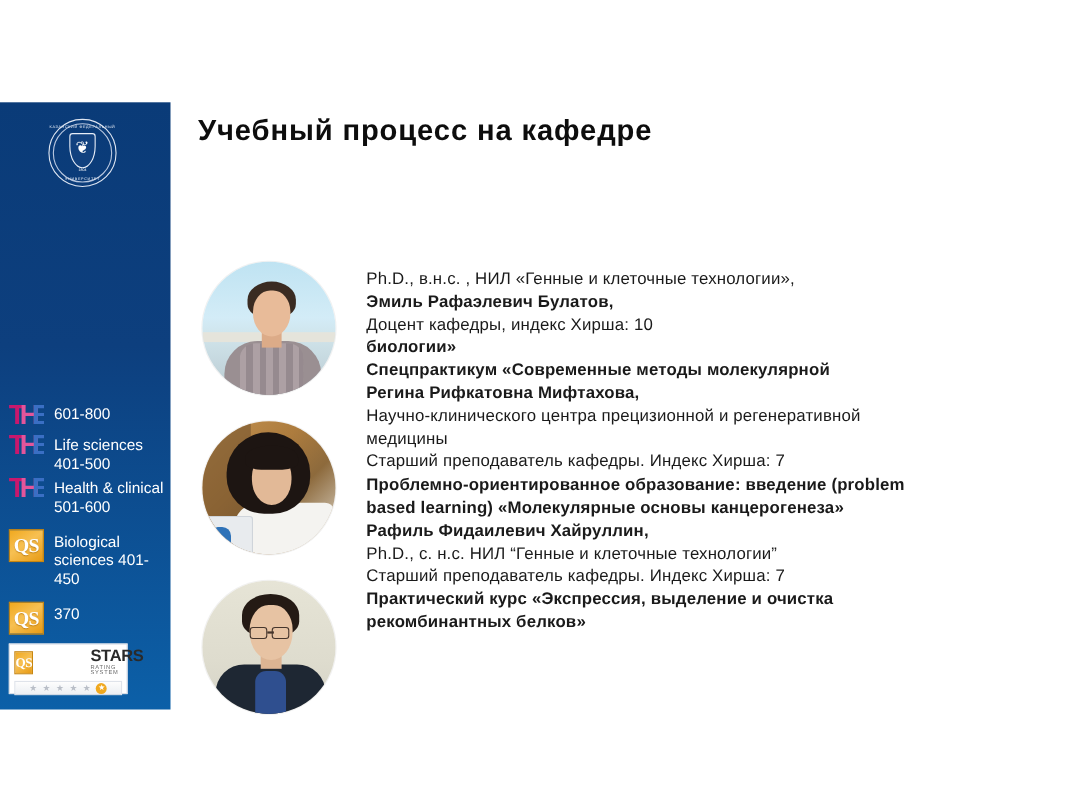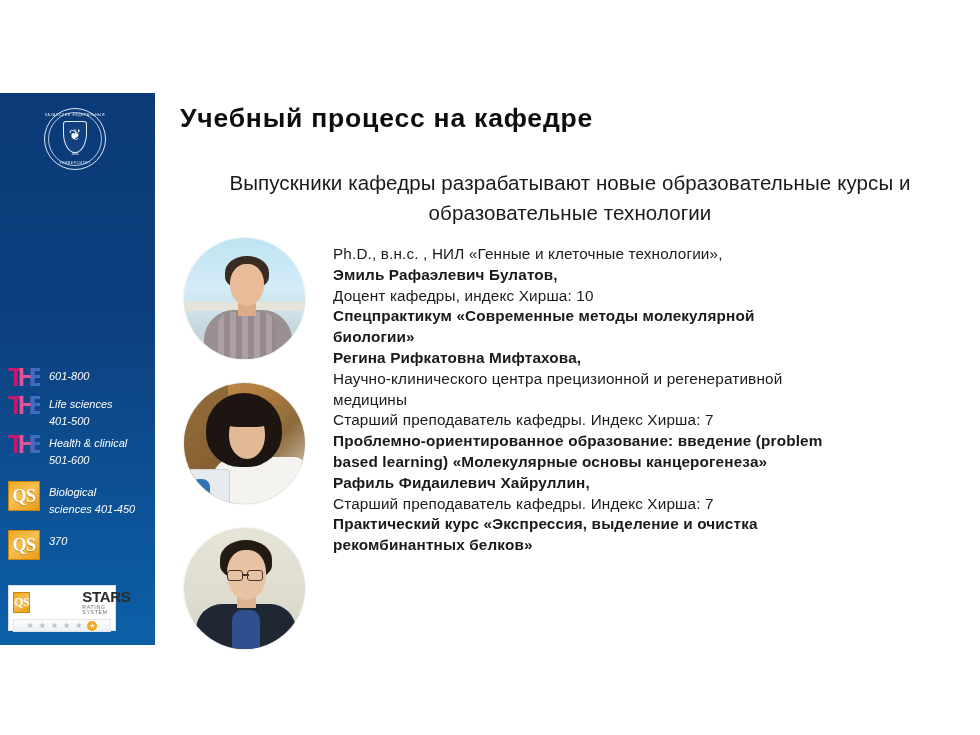--- a/index.html
+++ b/index.html
@@ -120,25 +120,24 @@
     font-family: "Liberation Serif", serif;
     font-weight: 700;
     font-size: 18px;
     color: #ffffff;
     letter-spacing: -0.5px;
     text-shadow: 0 1px 1px rgba(150,90,0,.55);
   }
 
   .rank-text {
     color: #ffffff;
-    font-size: 11px;
+    font-size: 14px;
     line-height: 17px;
     padding-top: 3px;
     white-space: pre-line;
-    font-style: italic;
   }
 
   .qs-stars {
     position: absolute;
     left: 8px; top: 492px;
     width: 108px; height: 46px;
     background: #ffffff;
     border: 1px solid #d8dde6;
     padding: 3px 4px;
   }
@@ -349,21 +348,20 @@
         <i>★</i>
         <i>★</i>
         <i>★</i>
         <i class="lit">★</i>
       </div>
     </div>
 
   </div>
 
   <div class="title">Учебный процесс  на кафедре</div>
-  <div class="subtitle">Выпускники кафедры разрабатывают новые образовательные курсы и образовательные технологии</div>
 
   <div class="photos">
     <div class="photo p1">
       <div class="shore"></div>
       <div class="body"></div>
       <div class="shirt"></div>
       <div class="neck"></div>
       <div class="hair"></div>
       <div class="face"></div>
     </div>
@@ -387,35 +385,36 @@
       <div class="glbridge"></div>
     </div>
   </div>
 
   <div class="people">
 
     <div>
       <div class="line">Ph.D., в.н.с. , НИЛ «Генные и клеточные технологии»,</div>
       <div class="line b">Эмиль Рафаэлевич Булатов,</div>
       <div class="line">Доцент кафедры, индекс Хирша: 10</div>
+      <div class="line b">биологии»</div>
       <div class="line b">Спецпрактикум «Современные методы молекулярной</div>
-      <div class="line b">биологии»</div>
     </div>
 
     <div>
       <div class="line b">Регина Рифкатовна  Мифтахова,</div>
       <div class="line">Научно-клинического центра прецизионной и регенеративной</div>
       <div class="line">медицины</div>
       <div class="line">Старший преподаватель кафедры. Индекс Хирша: 7</div>
       <div class="line b">Проблемно-ориентированное образование: введение (problem</div>
       <div class="line b">based learning) «Молекулярные основы канцерогенеза»</div>
     </div>
 
     <div>
       <div class="line b">Рафиль Фидаилевич Хайруллин,</div>
+      <div class="line">Ph.D., с. н.с. НИЛ  “Генные и клеточные технологии”</div>
       <div class="line">Старший преподаватель кафедры.  Индекс Хирша: 7</div>
       <div class="line b">Практический курс  «Экспрессия, выделение и очистка</div>
       <div class="line b">рекомбинантных белков»</div>
     </div>
 
   </div>
 
 </div>
 
 </body></html>

